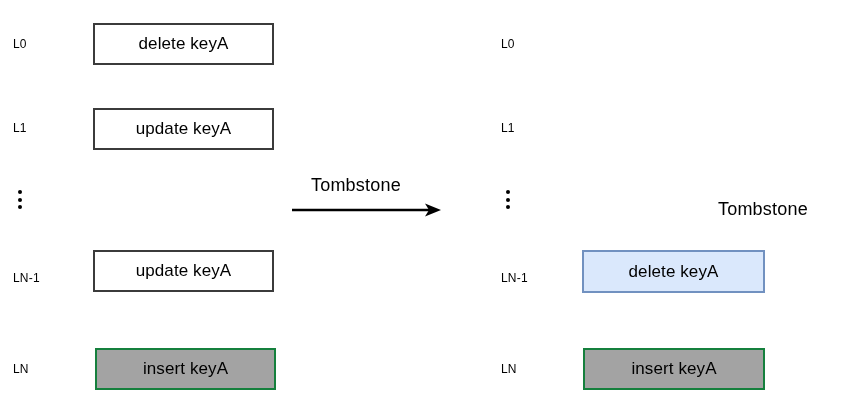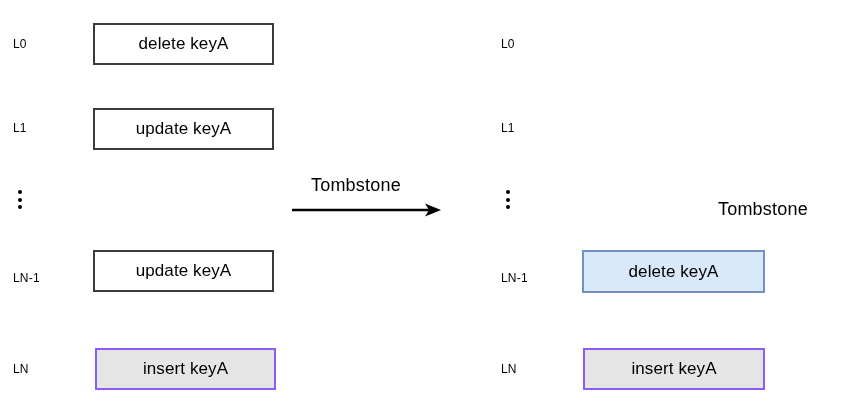--- a/index.html
+++ b/index.html
@@ -37,22 +37,22 @@
     color: #000000;
     white-space: nowrap;
     letter-spacing: 0.1px;
     margin-left: 12px;
   }
   .box.plain {
     background: #ffffff;
     border: 2px solid #3b3b3b;
   }
   .box.yellow {
-    background: #e5e5e5;
-    border: 2px solid #8b5cf6;
+    background: #a3a3a3;
+    border: 2px solid #15803d;
   }
   .box.blue {
     background: #dae8fc;
     border: 2px solid #7191c0;
   }
   .vdots {
     position: absolute;
     display: flex;
     flex-direction: column;
     justify-content: space-between;

